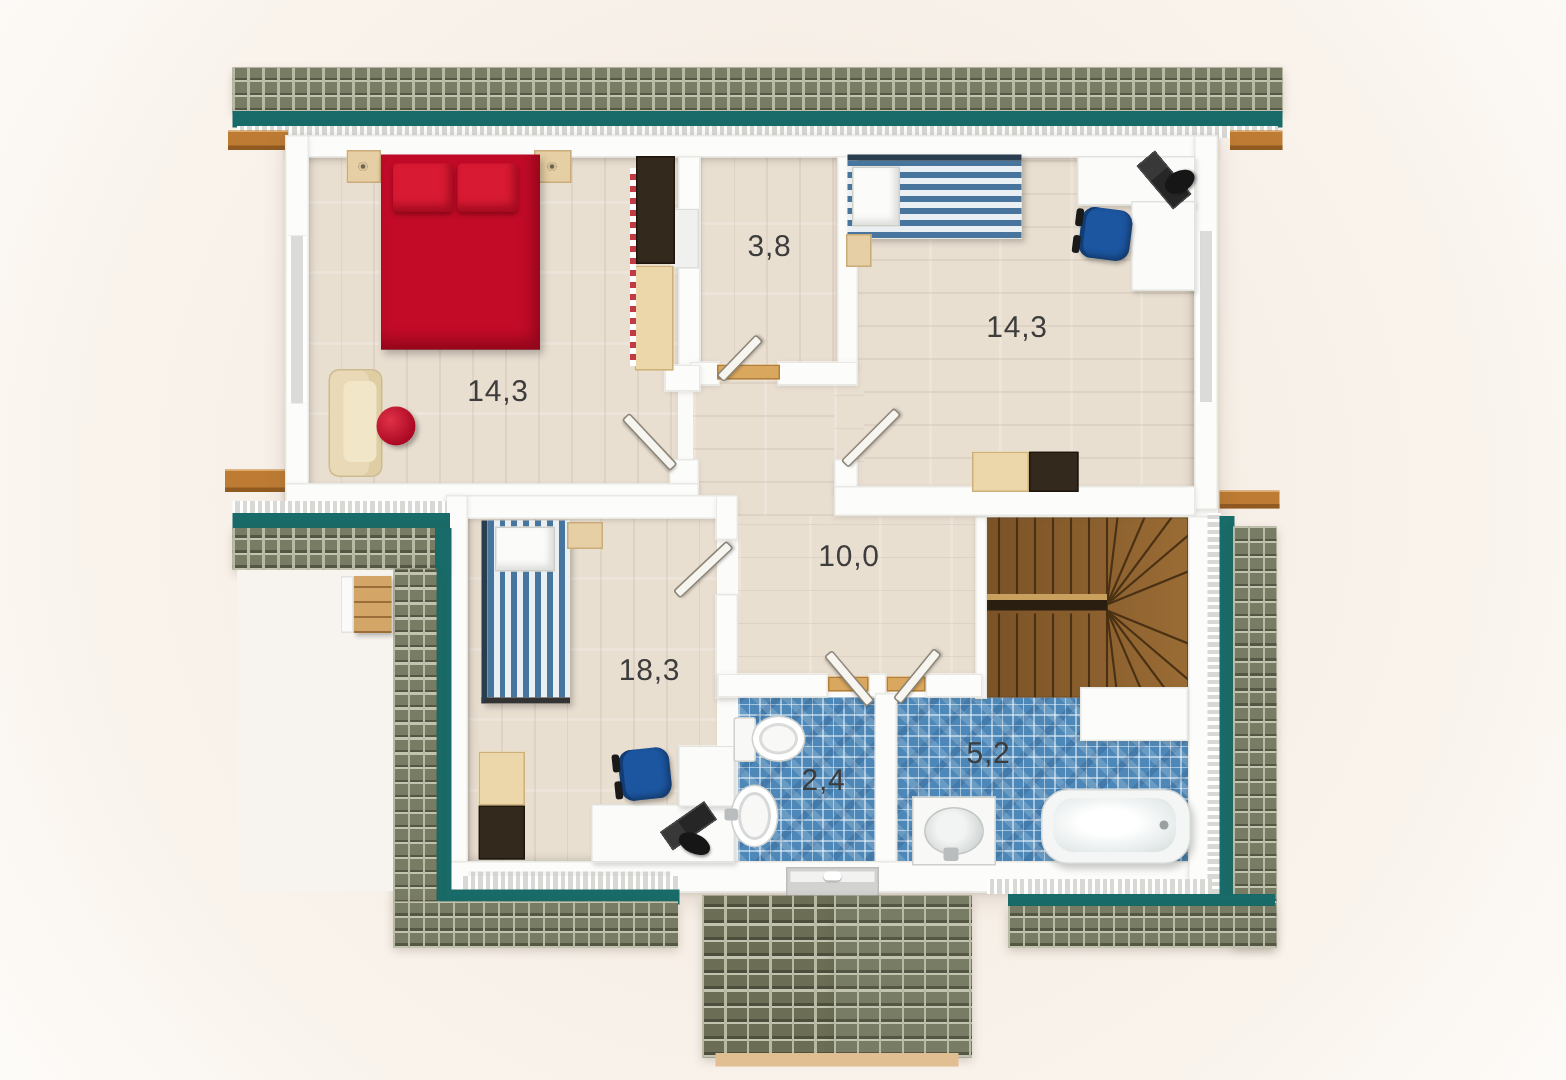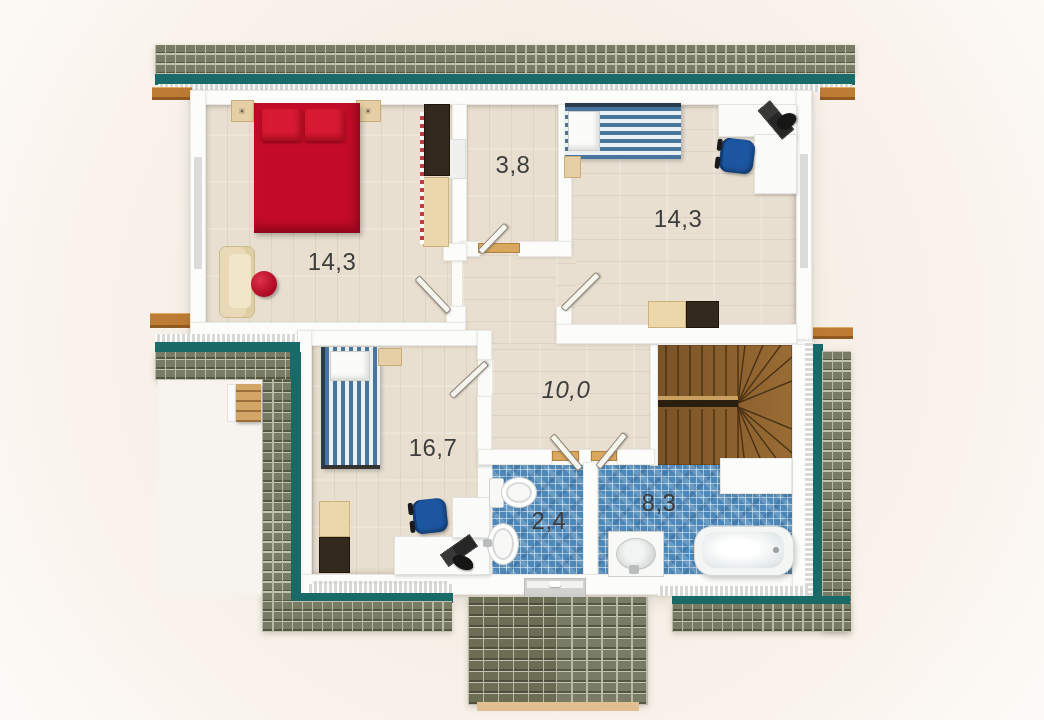--- a/index.html
+++ b/index.html
@@ -31,21 +31,21 @@
       repeating-linear-gradient(45deg, rgba(255,255,255,.16) 0 5px, rgba(0,0,0,0) 5px 14px),
       repeating-linear-gradient(135deg, rgba(20,60,110,.18) 0 4px, rgba(0,0,0,0) 4px 17px),
       repeating-linear-gradient(90deg, rgba(235,243,250,.55) 0 1px, rgba(0,0,0,0) 1px 7px),
       repeating-linear-gradient(0deg, rgba(235,243,250,.55) 0 1px, rgba(0,0,0,0) 1px 7px);}
   .beam{background:#bd7b33;box-shadow:inset 0 -3px 0 rgba(90,50,10,.45), inset 0 1px 0 rgba(255,220,160,.5);}
   .window-v{background:#dbdbd9;box-shadow:inset 2px 0 0 #fff, inset -2px 0 0 #fff;}
   .sill-h{background:repeating-linear-gradient(90deg,#f4f4f2 0 2px,#d4d4d1 2px 5px);}
   .threshold{background:#d9a75e;box-shadow:inset 0 0 0 1px rgba(140,90,30,.5);}
   .door-leaf{height:5px;background:#f7f5ef;border:1px solid #8d8678;border-radius:2px;
     transform-origin:0 50%;box-shadow:1px 1px 2px rgba(0,0,0,.25);}
-  .label{position:absolute;transform:translate(-50%,-50%);color:#3d3d3d;font-size:24px;letter-spacing:.5px;}
+  .label{position:absolute;transform:translate(-50%,-50%);color:#3d3d3d;font-size:20px;letter-spacing:.5px;}
   .nightstand{background:#e6cfa4;box-shadow:inset 0 0 0 1px #c9ac79;}
   .knob{position:absolute;width:6px;height:6px;border-radius:50%;background:#6e6250;box-shadow:inset 0 0 0 1.5px #d9c49a;}
   .desk{background:#fbfbfa;box-shadow:inset 0 0 0 1px #e2e2de, 1px 2px 3px rgba(0,0,0,.14);}
   .chair{background:#1c56a0;border-radius:9px;box-shadow:inset 3px 0 0 #123c74, inset -2px -2px 4px rgba(0,0,0,.35), 1px 2px 3px rgba(0,0,0,.3);}
   .chair:before,.chair:after{content:"";position:absolute;left:-4px;width:5px;height:12px;background:#1a1a1a;border-radius:2px;}
   .chair:before{top:2px;} .chair:after{bottom:2px;}
   .laptop{background:#262626;box-shadow:inset 0 0 0 1px #4a4a4a, inset 14px 0 0 #383838;}
   .lamp{background:#161616;border-radius:50%;box-shadow:1px 1px 2px rgba(0,0,0,.4);}
   .cab-light{background:#ecd7aa;box-shadow:inset 0 0 0 1px #cdb07a;}
   .cab-dark{background:#33291d;box-shadow:inset 0 0 0 1px #1e160d;}
@@ -240,18 +240,18 @@
   <div class="abs eave-v" style="left:805px;top:342px;width:9px;height:256px;"></div>
   <div class="abs teal" style="left:813px;top:344px;width:10px;height:254px;"></div>
   <div class="abs tiles" style="left:822px;top:351px;width:29px;height:281px;"></div>
   <div class="abs eave" style="left:658px;top:586px;width:150px;height:10px;"></div>
   <div class="abs teal" style="left:672px;top:596px;width:178px;height:10px;"></div>
   <div class="abs tiles" style="left:672px;top:604px;width:178px;height:28px;"></div>
 
   <div class="label" style="left:332px;top:262px;">14,3</div>
   <div class="label" style="left:513px;top:165px;">3,8</div>
   <div class="label" style="left:678px;top:219px;">14,3</div>
-  <div class="label" style="left:566px;top:390px;font-style:italic;">10,0</div>
-  <div class="label" style="left:433px;top:448px;">16,7</div>
+  <div class="label" style="left:566px;top:372px;">10,0</div>
+  <div class="label" style="left:433px;top:448px;">18,3</div>
   <div class="label" style="left:549px;top:521px;">2,4</div>
-  <div class="label" style="left:659px;top:503px;">8,3</div>
+  <div class="label" style="left:659px;top:503px;">5,2</div>
 
 </div>
 
 </body></html>

